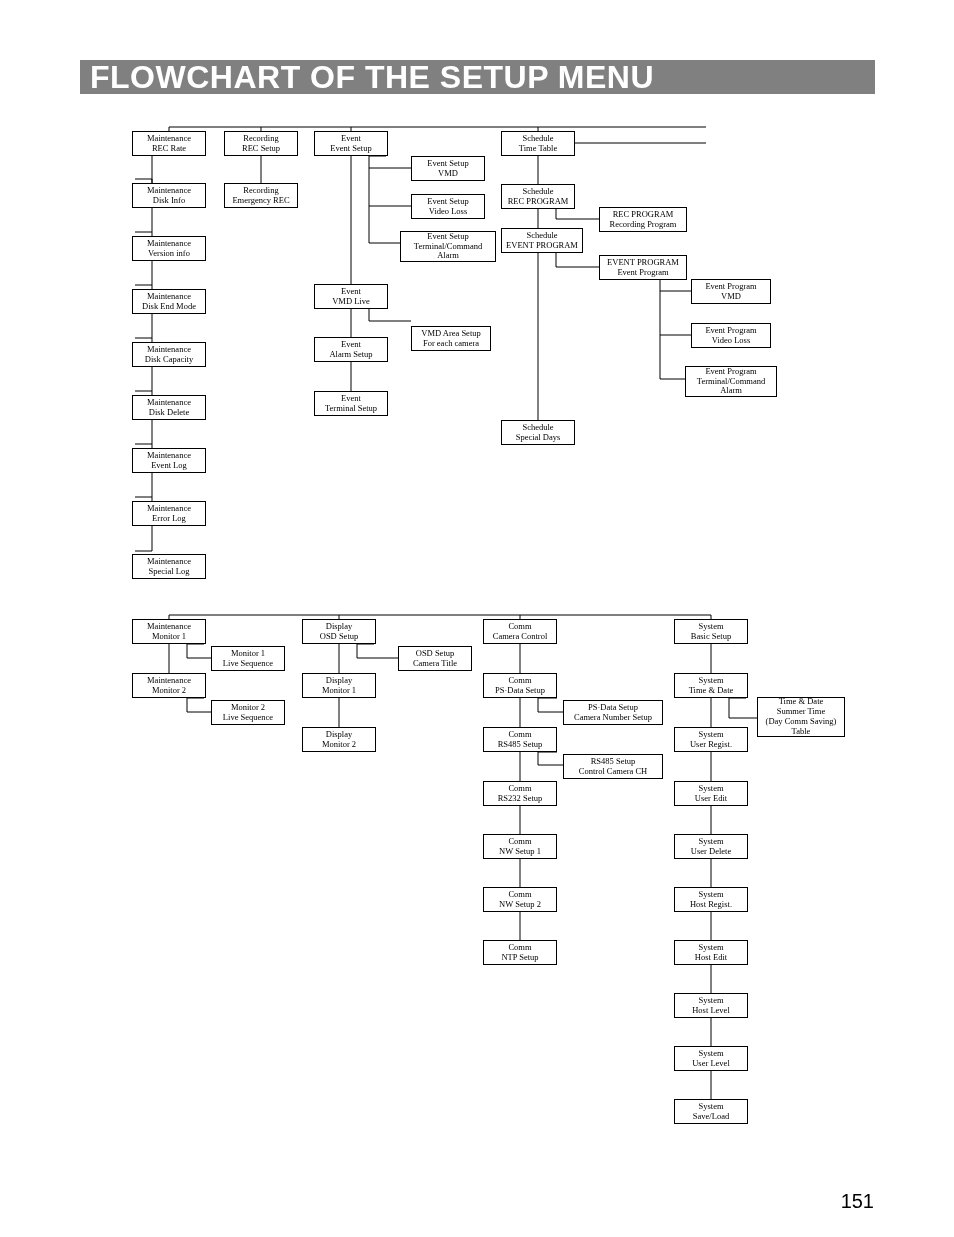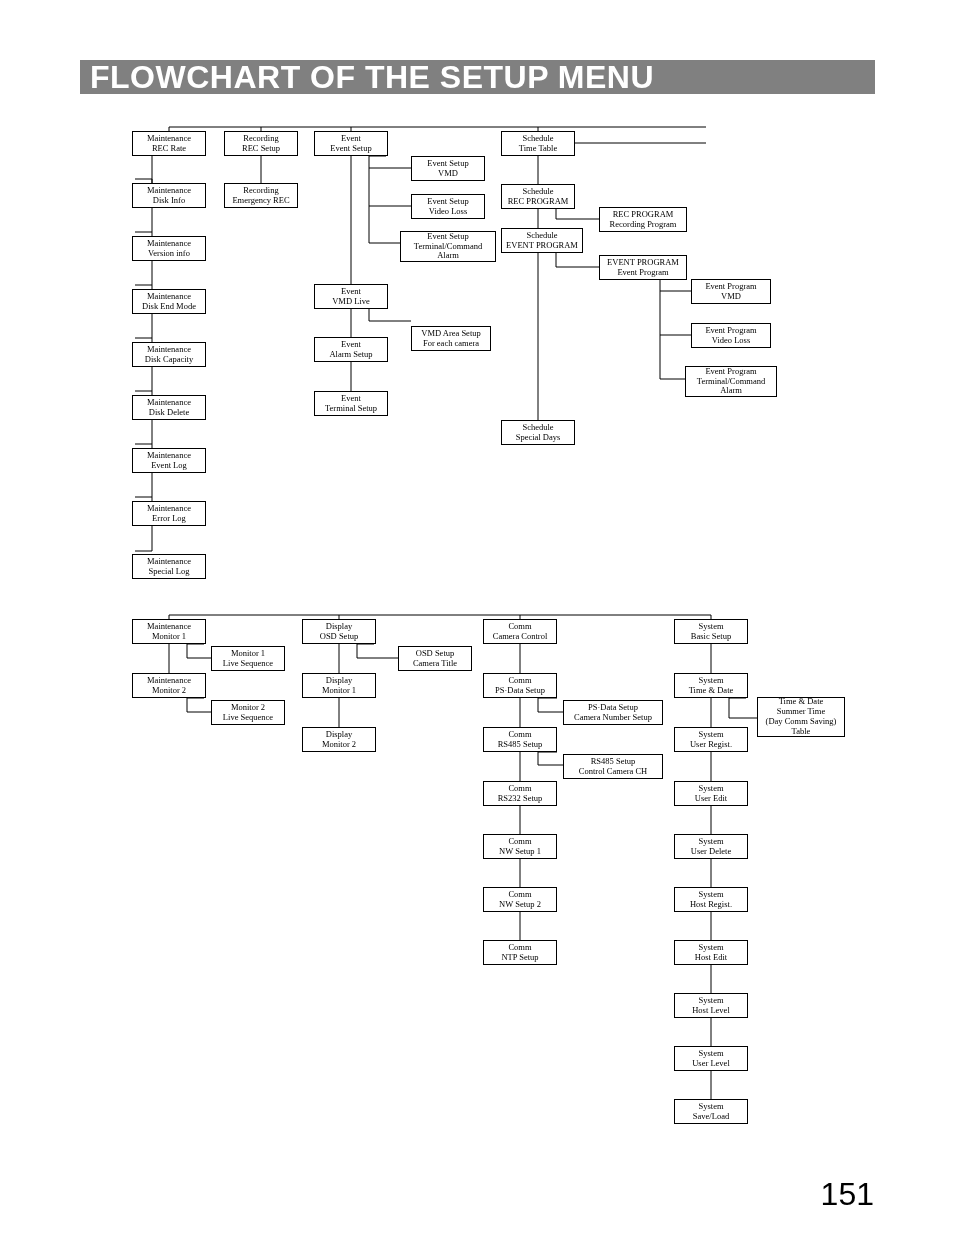--- a/index.html
+++ b/index.html
@@ -25,21 +25,21 @@
     line-height: 34px;
     padding-left: 10px;
     box-sizing: border-box;
     font-stretch: condensed;
     letter-spacing: 0.5px;
   }
   .page-num {
     position: absolute;
     right: 80px;
     bottom: 24px;
-    font-size: 32px;
+    font-size: 20px;
     font-weight: normal;
   }
   .canvas {
     position: absolute;
     top: 0;
     left: 0;
     width: 954px;
     height: 1237px;
     font-family: Liberation Serif, serif;
   }

